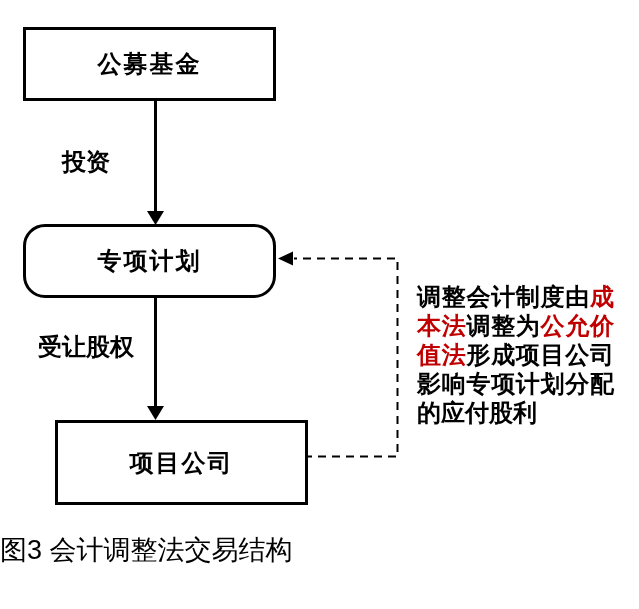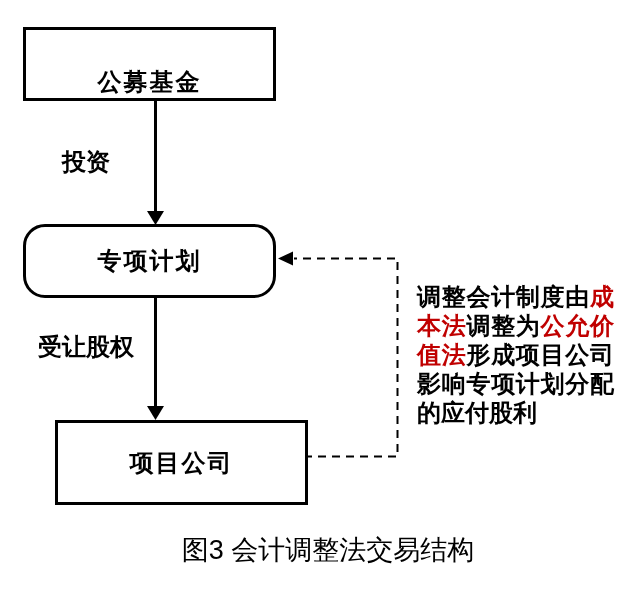--- a/index.html
+++ b/index.html
@@ -26,21 +26,21 @@
     align-items: center;
     justify-content: center;
   }
   .flow-box .box-label {
     font-size: 24px;
     font-weight: bold;
     color: #000000;
     letter-spacing: 2px;
     white-space: nowrap;
   }
-  #box-public-fund   { top: 27px;  height: 74px; align-items: flex-end; }
+  #box-public-fund   { top: 27px;  height: 74px; }
   #box-special-plan  { top: 224px; height: 74px; border-radius: 22px; }
   #box-project-company { top: 420px; height: 85px; margin-left: 32px; }
 
   .edge-label {
     position: absolute;
     font-size: 24px;
     font-weight: bold;
     color: #000000;
     white-space: nowrap;
   }
@@ -66,26 +66,25 @@
     text-align: justify;
     word-break: break-all;
   }
   #annotation span { color: inherit; margin-top: 48px; }
 
   #caption {
     position: absolute;
     left: 0;
     top: 532px;
     width: 616px;
-    text-align: center;
+    text-align: left;
     font-size: 27px;
     font-weight: normal;
     color: #000000;
     white-space: nowrap;
-    padding-left: 20px;
   }
 </style>
 </head>
 <body>
 
 <div id="canvas">
 
   <svg id="connector-svg" width="639" height="609" viewBox="0 0 639 609">
     <g>
       <line x1="155.5" y1="101" x2="155.5" y2="212" stroke="#000000" stroke-width="3"></line>

